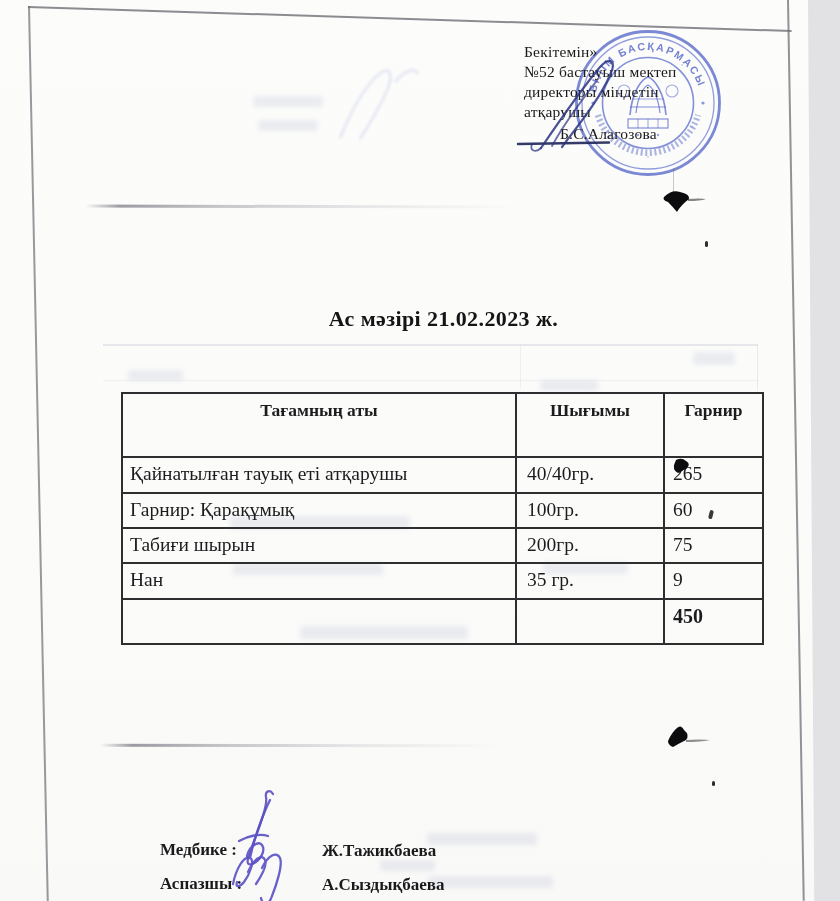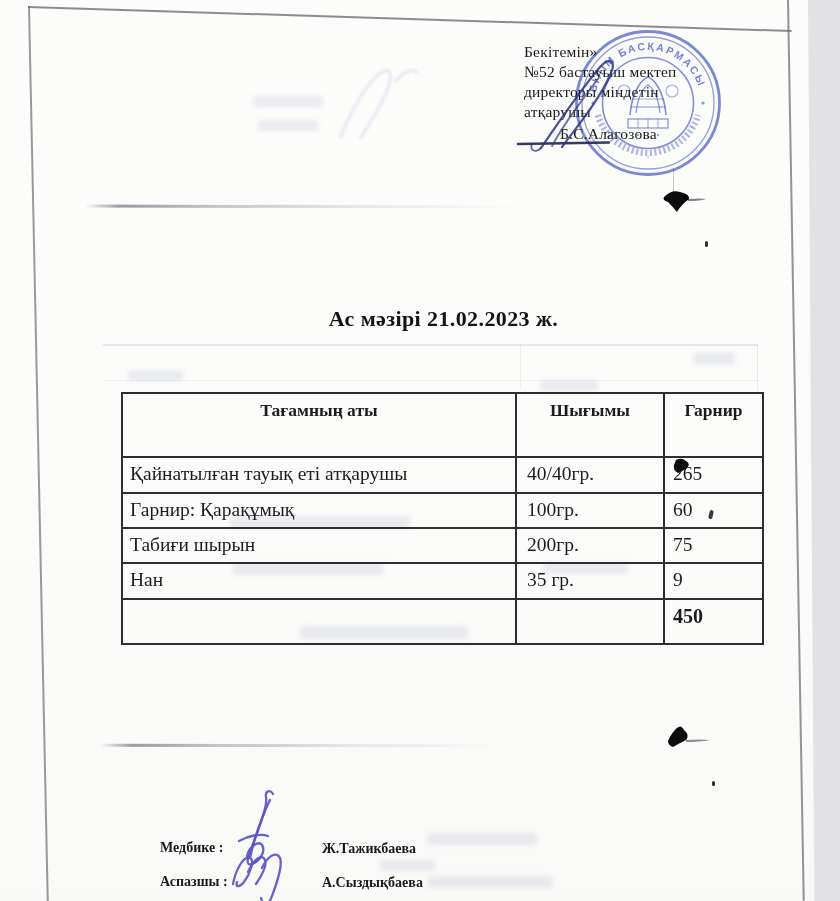--- a/index.html
+++ b/index.html
@@ -62,21 +62,21 @@
   .menu-table td.c2{padding-left:10px;border-radius:10px;}
   .menu-table td.c3{padding-left:8px;}
   tr.h-header{height:64px;margin-left:32px;}
   tr.h-row{height:35px;}
   tr.h-row1{height:36px;}
   tr.h-total{height:45px;}
   td.total-cell{font-weight:bold;font-size:20px;}
 
   
   .sig-label,.sig-name{
-    position:absolute;font-weight:bold;font-size:14px;color:#1a1a1c;z-index:6;font-family:Liberation Serif, serif;
+    position:absolute;font-weight:bold;font-size:17px;color:#1a1a1c;z-index:6;font-family:Liberation Serif, serif;
   }
 
   
   .smudge{position:absolute;height:2.5px;border-radius:2px;z-index:3;
     background:linear-gradient(to right,rgba(60,60,75,0),rgba(60,60,75,.5) 8%,rgba(90,90,105,.32) 32%,rgba(120,120,135,.16) 62%,rgba(120,120,135,0));
   }
   .smudge1{left:85px;top:205px;width:436px;transform:rotate(.15deg);}
   .smudge2{left:100px;top:744px;width:400px;transform:rotate(.1deg);}
 
   

